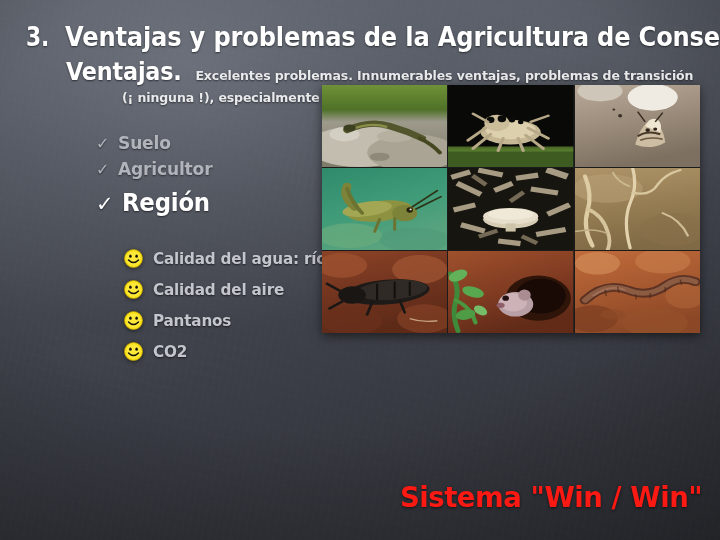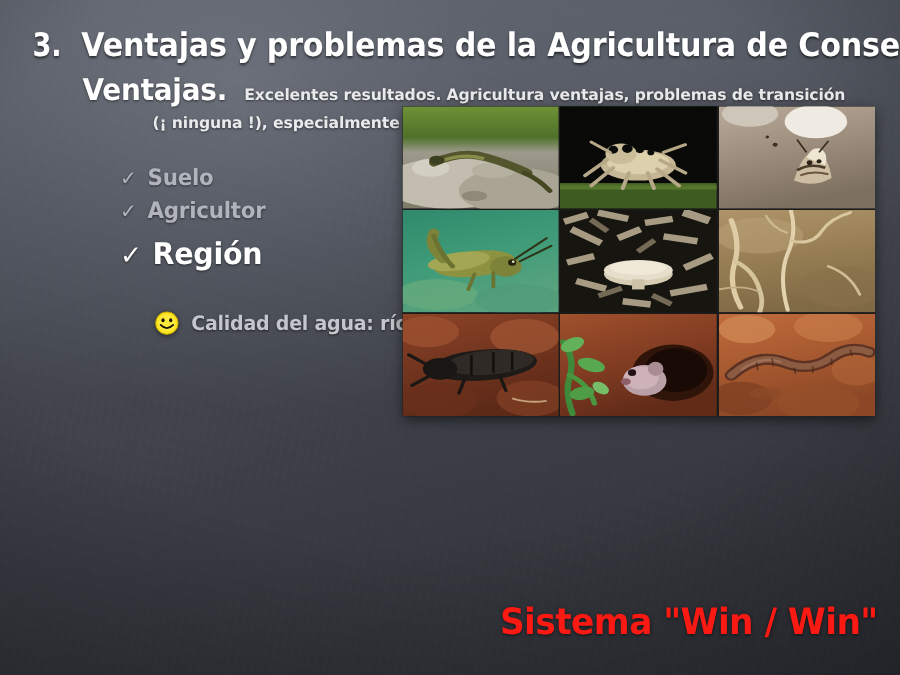--- a/index.html
+++ b/index.html
@@ -228,21 +228,21 @@
 
   <div id="grain"></div>
 
   <div id="title-row">
     <div id="title-number" class="chalk">3.</div>
     <div id="title-text" class="chalk">Ventajas y problemas de la Agricultura de Conservación</div>
   </div>
 
   <div id="subtitle-block">
     <span id="subtitle-lead" class="chalk">Ventajas.</span>
-    <span id="subtitle-small">Excelentes resultados. Agricultura ventajas, problemas de transición</span>
+    <span id="subtitle-small">Excelentes problemas. Innumerables ventajas, problemas de transición</span>
     <div id="subtitle-line2">(¡ ninguna !), especialmente en los primeros años</div>
   </div>
 
   <div id="check-list">
     <div class="check-item dim chalk">
       <span class="check-mark">✓</span>
       <span class="check-label">Suelo</span>
     </div>
     <div class="check-item dim chalk">
       <span class="check-mark">✓</span>
@@ -260,24 +260,54 @@
       <svg class="smiley-icon" viewBox="0 0 40 40">
         <circle cx="20" cy="20" r="19" fill="#fbe21a" stroke="#b99c05" stroke-width="1.6"></circle>
         <circle cx="20" cy="20" r="15" fill="#fdef55" opacity=".55"></circle>
         <ellipse cx="13.5" cy="15" rx="2.7" ry="3.4" fill="#17130a"></ellipse>
         <ellipse cx="26.5" cy="15" rx="2.7" ry="3.4" fill="#17130a"></ellipse>
         <path d="M9.5 23 Q20 34 30.5 23" fill="none" stroke="#17130a" stroke-width="3.1" stroke-linecap="round"></path>
       </svg>
       <span class="smiley-label">Calidad del agua: ríos</span>
     </div>
 
-
-
-
-
+    <div class="smiley-item">
+      <svg class="smiley-icon" viewBox="0 0 40 40">
+        <circle cx="20" cy="20" r="19" fill="#fbe21a" stroke="#b99c05" stroke-width="1.6"></circle>
+        <circle cx="20" cy="20" r="15" fill="#fdef55" opacity=".55"></circle>
+        <ellipse cx="13.5" cy="15" rx="2.7" ry="3.4" fill="#17130a"></ellipse>
+        <ellipse cx="26.5" cy="15" rx="2.7" ry="3.4" fill="#17130a"></ellipse>
+        <path d="M9.5 23 Q20 34 30.5 23" fill="none" stroke="#17130a" stroke-width="3.1" stroke-linecap="round"></path>
+      </svg>
+      <span class="smiley-label">Calidad del aire</span>
+    </div>
+
+
+    <div class="smiley-item">
+      <svg class="smiley-icon" viewBox="0 0 40 40">
+        <circle cx="20" cy="20" r="19" fill="#fbe21a" stroke="#b99c05" stroke-width="1.6"></circle>
+        <circle cx="20" cy="20" r="15" fill="#fdef55" opacity=".55"></circle>
+        <ellipse cx="13.5" cy="15" rx="2.7" ry="3.4" fill="#17130a"></ellipse>
+        <ellipse cx="26.5" cy="15" rx="2.7" ry="3.4" fill="#17130a"></ellipse>
+        <path d="M9.5 23 Q20 34 30.5 23" fill="none" stroke="#17130a" stroke-width="3.1" stroke-linecap="round"></path>
+      </svg>
+      <span class="smiley-label">Pantanos</span>
+    </div>
+
+
+    <div class="smiley-item">
+      <svg class="smiley-icon" viewBox="0 0 40 40">
+        <circle cx="20" cy="20" r="19" fill="#fbe21a" stroke="#b99c05" stroke-width="1.6"></circle>
+        <circle cx="20" cy="20" r="15" fill="#fdef55" opacity=".55"></circle>
+        <ellipse cx="13.5" cy="15" rx="2.7" ry="3.4" fill="#17130a"></ellipse>
+        <ellipse cx="26.5" cy="15" rx="2.7" ry="3.4" fill="#17130a"></ellipse>
+        <path d="M9.5 23 Q20 34 30.5 23" fill="none" stroke="#17130a" stroke-width="3.1" stroke-linecap="round"></path>
+      </svg>
+      <span class="smiley-label">CO2</span>
+    </div>
 
 
   </div>
 
   <div id="collage">
 
     <div class="photo">
       <svg class="ph-svg" viewBox="0 0 100 80" preserveAspectRatio="none">
         <defs>
             <linearGradient id="g1" x1="0" y1="0" x2="0" y2="1">

